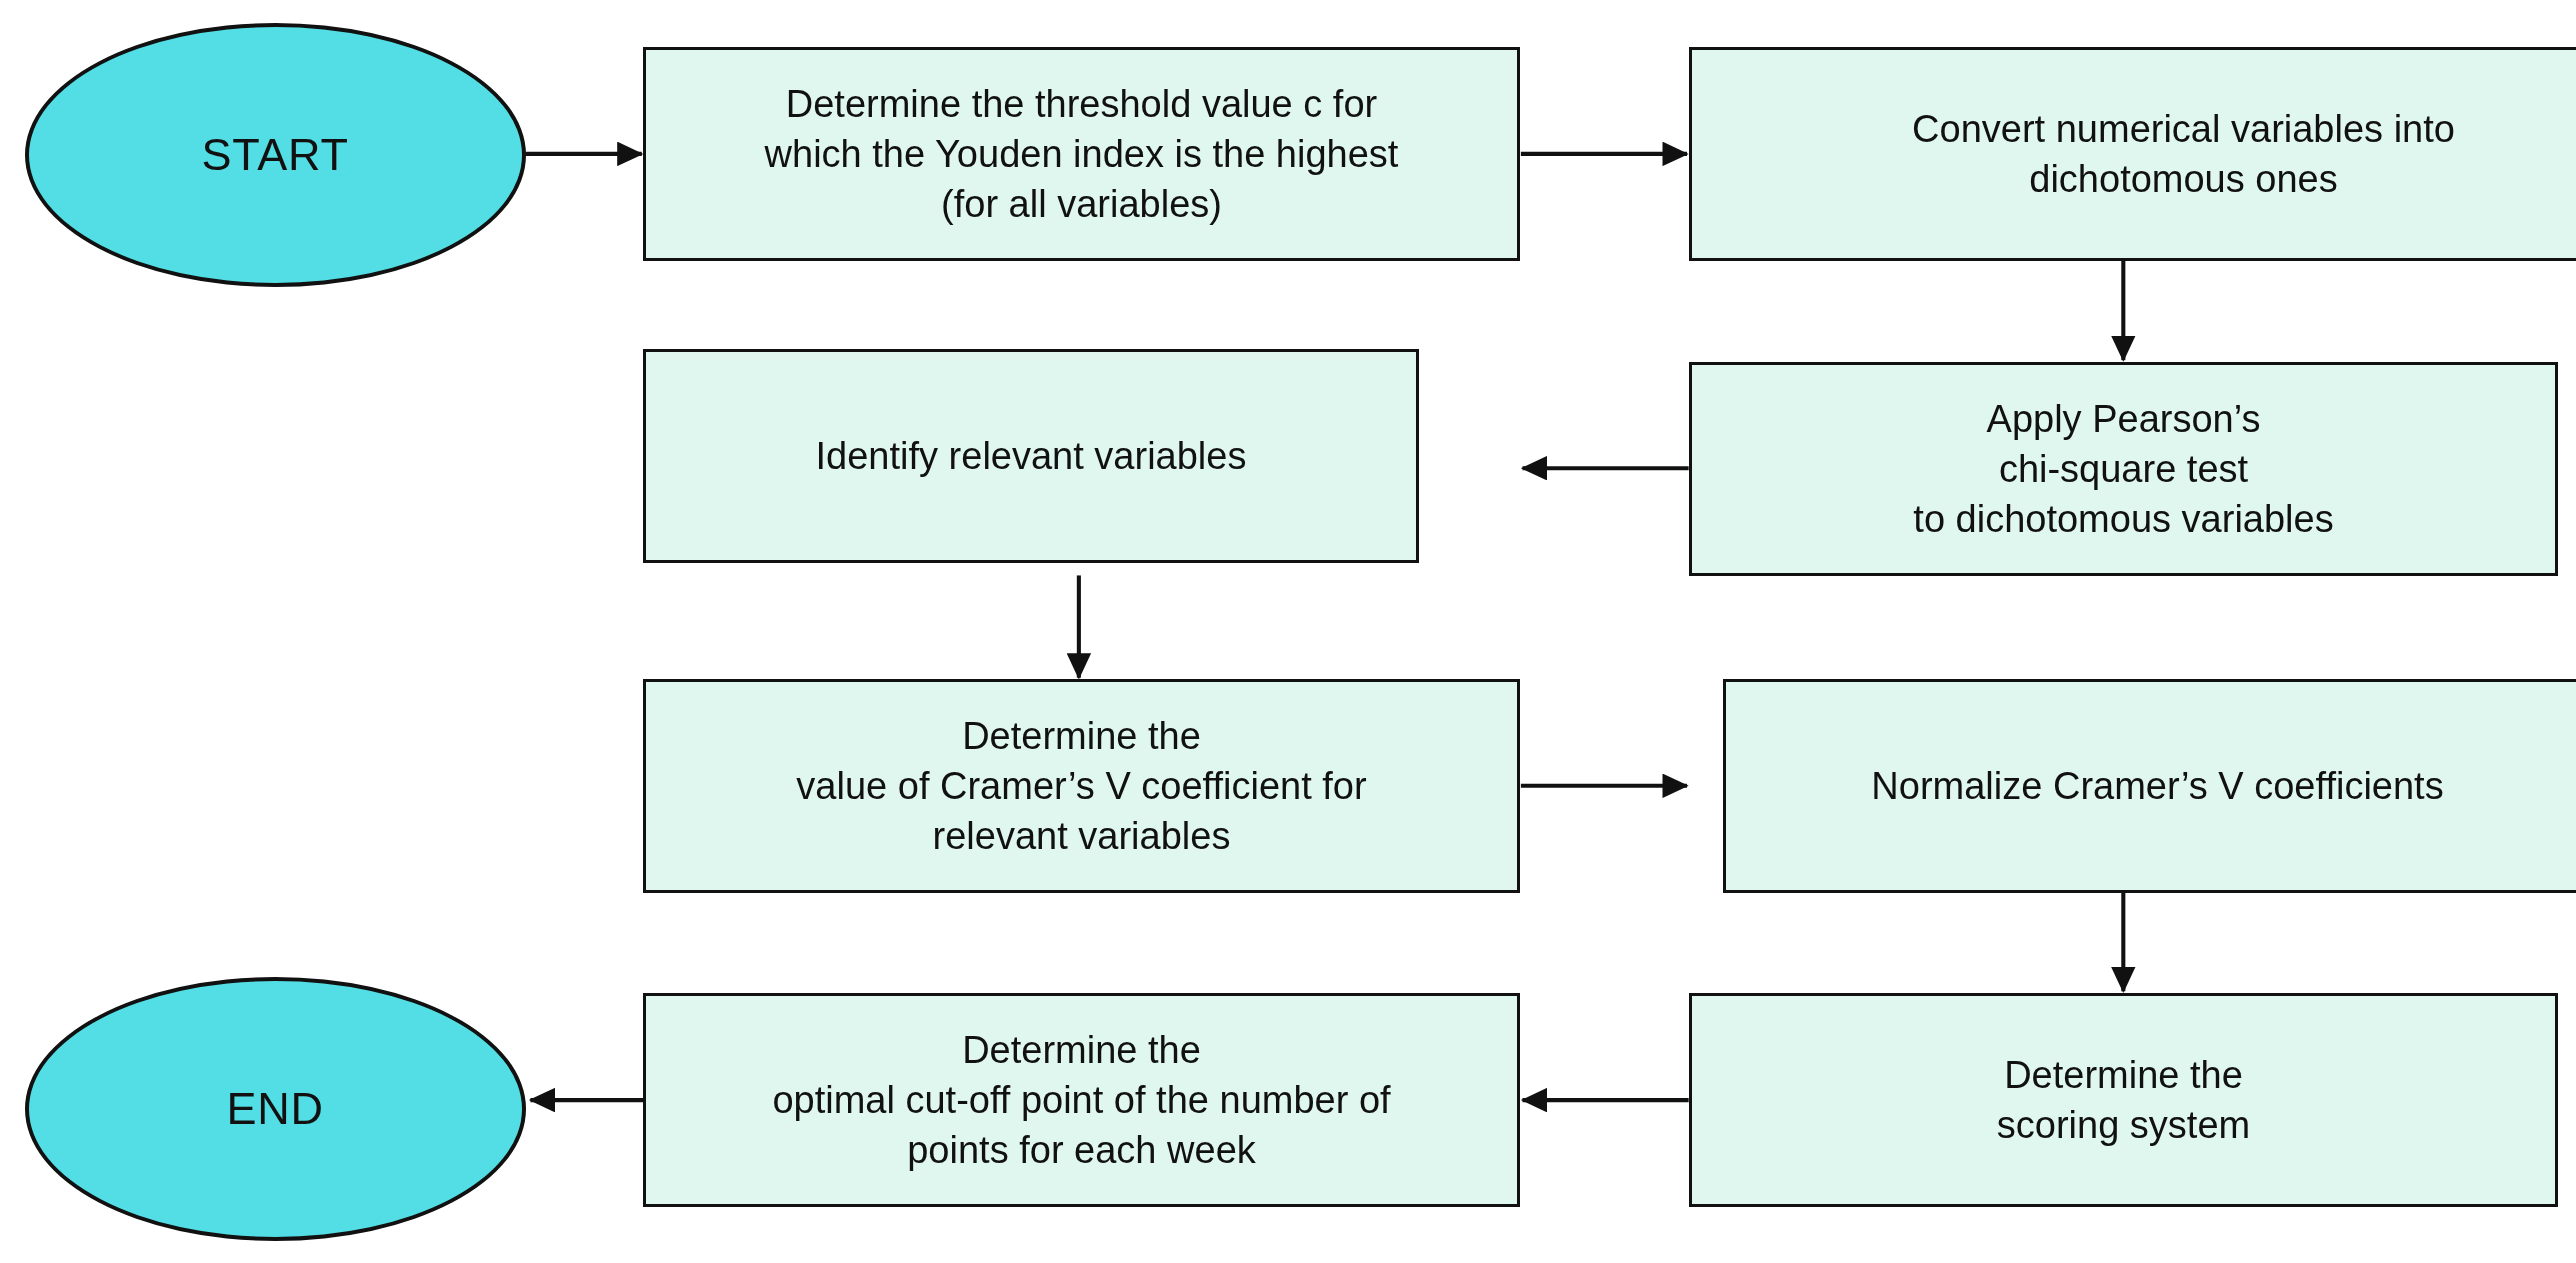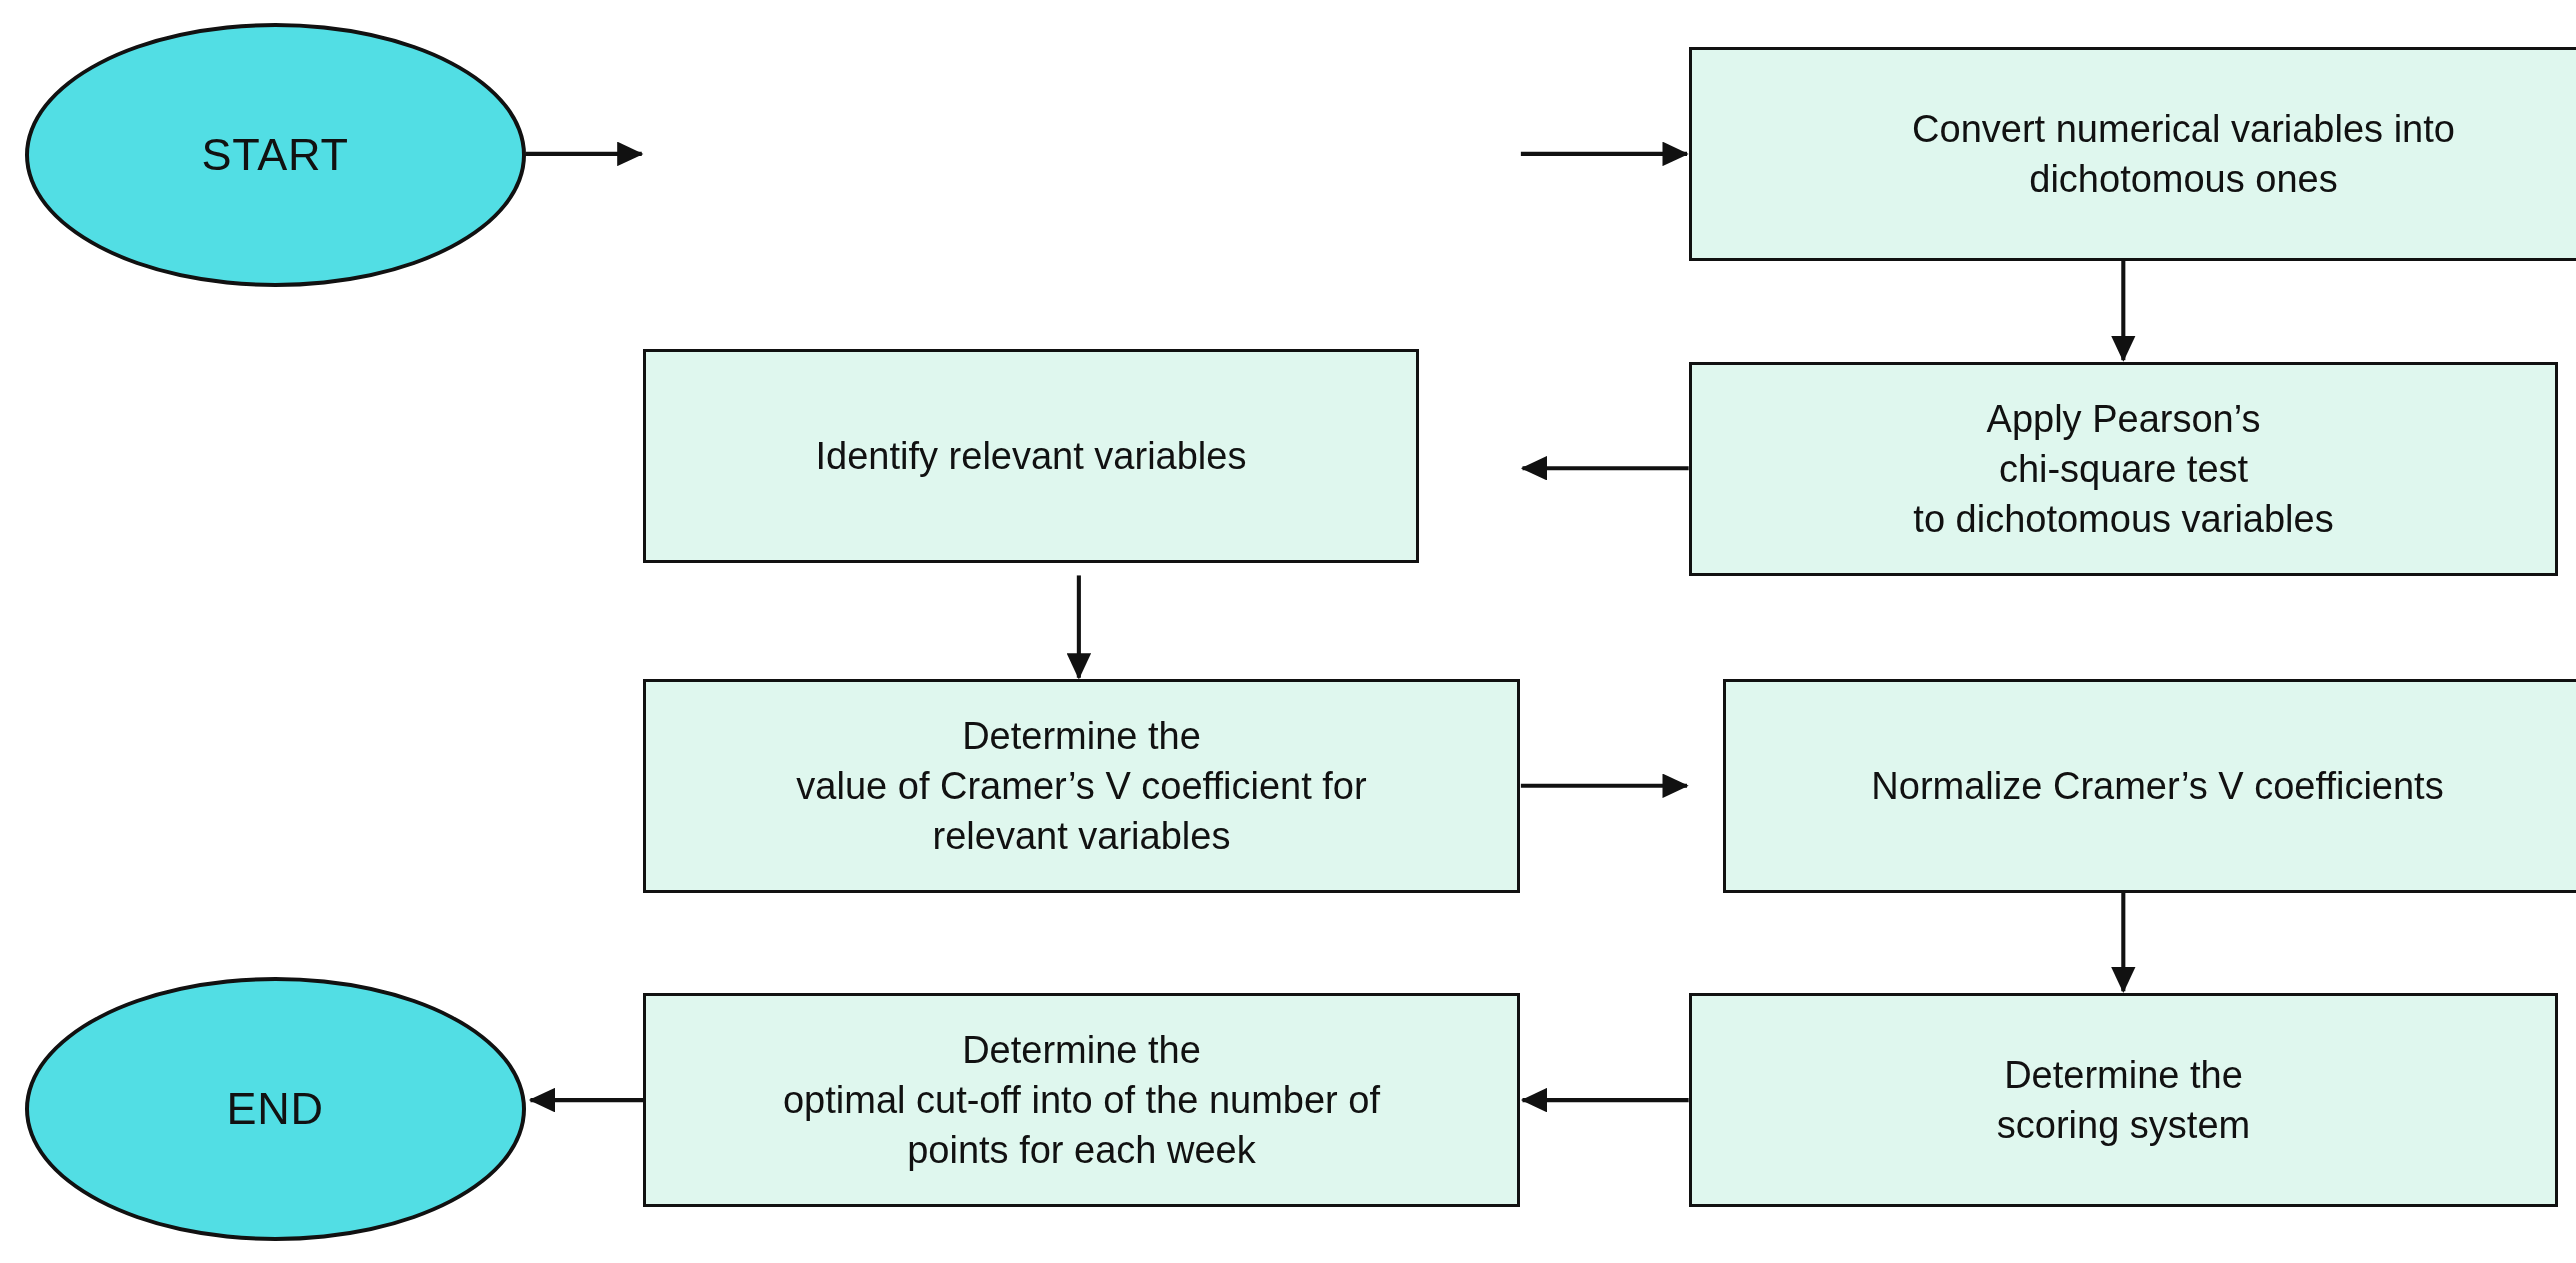--- a/index.html
+++ b/index.html
@@ -70,20 +70,27 @@
     <line x1="1858" y1="960" x2="2061" y2="960" stroke="#111" stroke-width="5" marker-end="url(#ah)"></line>
     <line x1="2594" y1="1091" x2="2594" y2="1211" stroke="#111" stroke-width="5" marker-end="url(#ah)"></line>
     <line x1="2063" y1="1344" x2="1860" y2="1344" stroke="#111" stroke-width="5" marker-end="url(#ah)"></line>
     <line x1="786" y1="1344" x2="648" y2="1344" stroke="#111" stroke-width="5" marker-end="url(#ah)"></line>
   </svg>
 
   <div class="node terminal" id="node-start">
     <span>START</span>
   </div>
 
+  <div class="node process" id="node-step1">
+    <div class="lines">
+      <div>Determine the threshold value c for</div>
+      <div>which the Youden index is the highest</div>
+      <div>(for all variables)</div>
+    </div>
+  </div>
 
   <div class="node process" id="node-step2">
     <div class="lines">
       <div>Convert numerical variables into</div>
       <div>dichotomous ones</div>
     </div>
   </div>
 
   <div class="node process" id="node-step3">
     <div class="lines">
@@ -116,21 +123,21 @@
   <div class="node process" id="node-step7">
     <div class="lines">
       <div>Determine the</div>
       <div>scoring system</div>
     </div>
   </div>
 
   <div class="node process" id="node-step8">
     <div class="lines">
       <div>Determine the</div>
-      <div>optimal cut-off into of the number of</div>
+      <div>optimal cut-off point of the number of</div>
       <div>points for each week</div>
     </div>
   </div>
 
   <div class="node terminal" id="node-end">
     <span>END</span>
   </div>
 
 </div>
 

